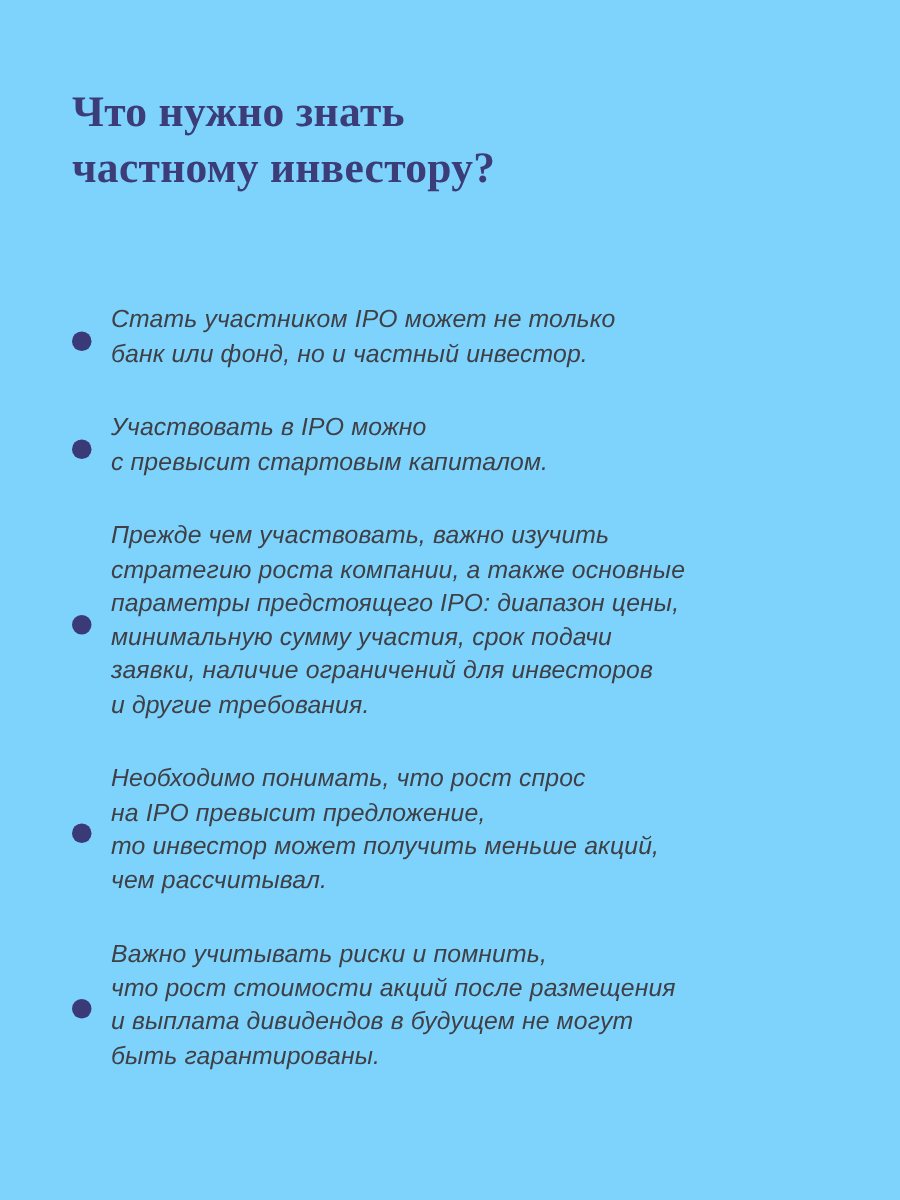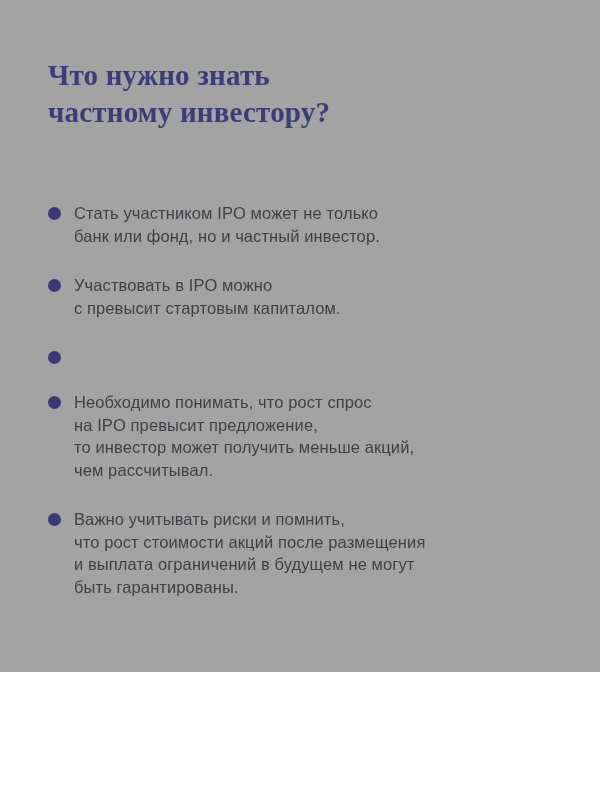--- a/index.html
+++ b/index.html
@@ -1,41 +1,42 @@
 <!DOCTYPE html>
 <html><head>
 <meta charset="utf-8">
 <style>
   * { margin: 0; padding: 0; box-sizing: border-box; }
   html, body { background: #ffffff; }
   .page {
     position: relative;
     width: 600px;
-    height: 672px;
-    background: #a3a3a3;
+    height: 800px;
+    background: #7dd3fc;
     overflow: hidden;
     font-family: "Liberation Sans", sans-serif;
   }
   .title {
     margin: 57px 48px 0 48px;
     font-family: "Liberation Serif", serif;
     font-weight: 700;
     font-size: 29px;
     line-height: 37px;
     color: #3b3c78;
     white-space: pre-line;
     letter-spacing: 0.2px;
   }
   .bullet-list {
     margin: 71px 40px 0 48px;
   }
   .bullet-item {
     display: flex;
-    align-items: flex-start;
+    align-items: center;
     margin-bottom: 27px;
+    font-style: italic;
   }
   .bullet-dot {
     flex: 0 0 auto;
     width: 13px;
     height: 13px;
     border-radius: 50%;
     background: #3a3a78;
     margin-top: 5px;
     margin-right: 13px;
   }
@@ -64,33 +65,39 @@
     </div>
 
     <div class="bullet-item">
       <span class="bullet-dot"></span>
       <span class="bullet-text">Участвовать в IPO можно
 с превысит стартовым капиталом.</span>
     </div>
 
     <div class="bullet-item">
       <span class="bullet-dot"></span>
+      <span class="bullet-text">Прежде чем участвовать, важно изучить
+стратегию роста компании, а также основные
+параметры предстоящего IPO: диапазон цены,
+минимальную сумму участия, срок подачи
+заявки, наличие ограничений для инвесторов
+и другие требования.</span>
     </div>
 
     <div class="bullet-item">
       <span class="bullet-dot"></span>
       <span class="bullet-text">Необходимо понимать, что рост спрос
 на IPO превысит предложение,
 то инвестор может получить меньше акций,
 чем рассчитывал.</span>
     </div>
 
     <div class="bullet-item">
       <span class="bullet-dot"></span>
       <span class="bullet-text">Важно учитывать риски и помнить,
 что рост стоимости акций после размещения
-и выплата ограничений в будущем не могут
+и выплата дивидендов в будущем не могут
 быть гарантированы.</span>
     </div>
 
   </div>
 
 </div>
 
 </body></html>

